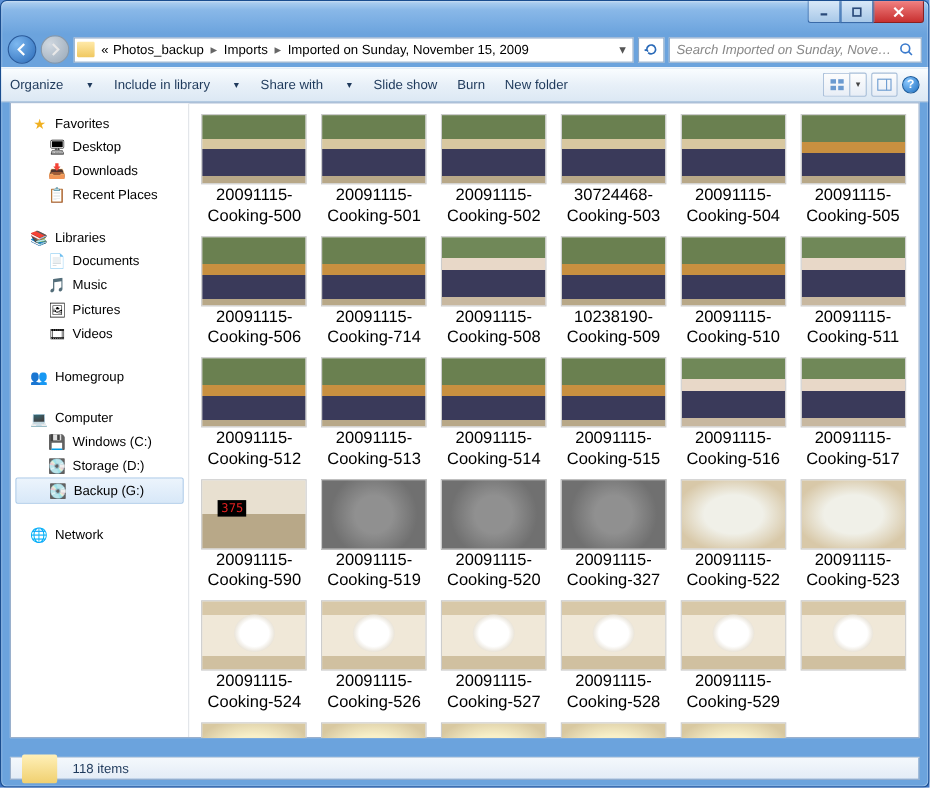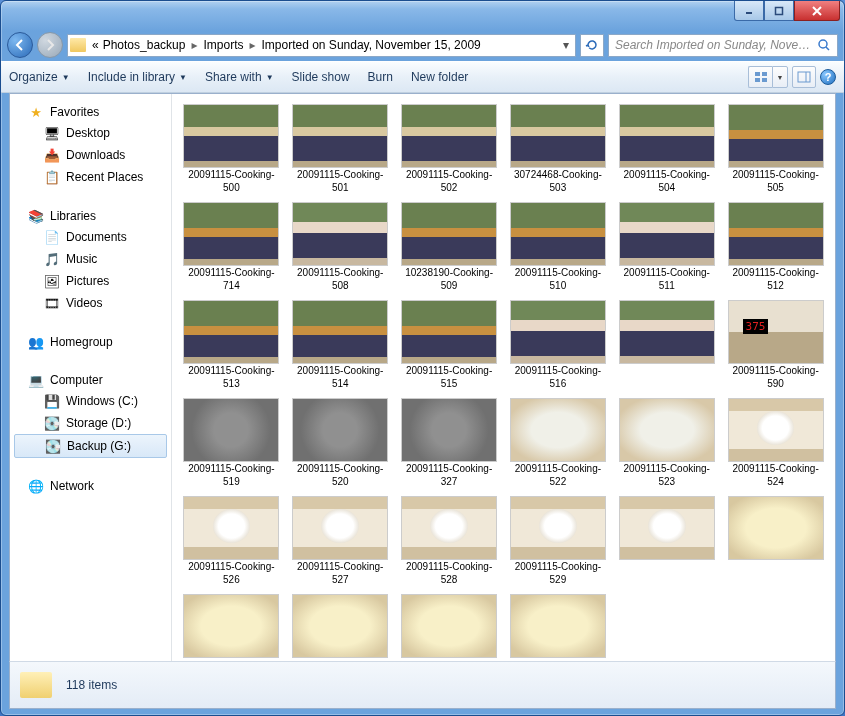--- a/index.html
+++ b/index.html
@@ -102,21 +102,21 @@
 .toolbar {
   height: 32px;
   background: linear-gradient(to bottom, #fafdff, #e8f0f8 50%, #dce8f4);
   border-top: 1px solid #fff;
   border-bottom: 1px solid #c0d0e0;
   display: flex;
   align-items: center;
   padding: 0 8px;
   gap: 18px;
 }
-.tb-item { color: #1e395b; font-size: 12px; display: flex; align-items: center; gap: 4px; cursor: default; }
+.tb-item { color: #1e395b; font-size: 12px; display: flex; align-items: center; gap: 20px; cursor: default; }
 .tb-item .arrow { font-size: 8px; }
 .tb-right { margin-left: auto; display: flex; gap: 4px; align-items: center; }
 .tb-icon-btn {
   width: 24px; height: 22px;
   border: 1px solid #a8bed8;
   background: linear-gradient(to bottom,#fdfdfd,#e8eef6);
   border-radius: 2px;
   display: flex; align-items: center; justify-content: center;
 }
 .tb-icon-btn.grouped-l { border-radius: 2px 0 0 2px; border-right: none;}
@@ -180,40 +180,40 @@
   padding: 2px;
 }
 .thumb-img {
   width: 96px; height: 64px;
   border: 1px solid #ccc;
   background: #888;
   display:flex; align-items:center; justify-content:center;
   overflow:hidden;
 }
 .thumb-label {
-  font-size: 10px; text-align: center;
+  font-size: 15px; text-align: center;
   line-height: 1.25; margin-top: 1px;
   max-width: 96px;
   word-break: break-word;
 }
 
 .th-a { background: linear-gradient(to bottom, #6a8050 35%, #d8c8a0 35% 50%, #3a3a5a 50% 90%, #b8a888 90%); }
 .th-b { background: linear-gradient(to bottom, #6a8050 40%, #c89040 40% 55%, #3a3a5a 55% 90%, #b8a888 90%); }
 .th-c { background: linear-gradient(to bottom, #708858 30%, #e8d8c8 30% 48%, #3a3a5a 48% 88%, #c8b8a0 88%); }
 .th-d { background: linear-gradient(to bottom, #e8e0d0 50%, #b8a888 50%); position:relative;}
 .th-d::after{content:"375"; position:absolute; top:18px; left:14px; background:#000; color:#e02020; font-family:monospace; font-size:11px; padding:1px 3px;}
 .th-e { background: radial-gradient(circle, #909090 30%, #707070 70%),#707070; }
 .th-f { background: radial-gradient(ellipse at center, #f0f0e8 40%, #d8c8a8 80%); }
 .th-g { background: linear-gradient(to bottom, #d8c8a8 20%, #f0e8d8 20% 80%, #d0c0a0 80%); position:relative;}
 .th-g::after{content:""; position:absolute; left:30%; top:20%; width:40%; height:55%; border-radius:50%; background:radial-gradient(ellipse,#fff 50%,#e0d8c8 80%);}
 .th-h { background: radial-gradient(ellipse at center, #f8f0c8 45%, #d8c8a0 85%); }
 .statusbar {
   position: absolute;
   left: 8px; right: 8px; bottom: 6px;
-  height: 48px;
+  height: 21px;
   background: linear-gradient(to bottom, #f4f8fc, #e4ecf6);
   border: 1px solid #9ab0cc;
   border-top: 1px solid #d0dae6;
   display: flex; align-items: center;
   padding: 0 10px; gap: 14px;
 }
 .status-folder-ic {
   width: 32px; height: 26px;
   background: linear-gradient(to bottom, #fff0b8, #f0d070);
   border-radius: 2px;
@@ -432,20 +432,24 @@
           <div class="thumb-item">
             <div class="thumb-img th-a"></div>
             <div class="thumb-label">20091115-Cooking-504</div>
           </div>
           <div class="thumb-item">
             <div class="thumb-img th-b"></div>
             <div class="thumb-label">20091115-Cooking-505</div>
           </div>
           <div class="thumb-item">
             <div class="thumb-img th-b"></div>
+            <div class="thumb-label">20091115-Cooking-506</div>
+          </div>
+          <div class="thumb-item">
+            <div class="thumb-img th-b"></div>
             <div class="thumb-label">20091115-Cooking-714</div>
           </div>
           <div class="thumb-item">
             <div class="thumb-img th-c"></div>
             <div class="thumb-label">20091115-Cooking-508</div>
           </div>
           <div class="thumb-item">
             <div class="thumb-img th-b"></div>
             <div class="thumb-label">10238190-Cooking-509</div>
           </div>
@@ -472,20 +476,21 @@
           <div class="thumb-item">
             <div class="thumb-img th-b"></div>
             <div class="thumb-label">20091115-Cooking-515</div>
           </div>
           <div class="thumb-item">
             <div class="thumb-img th-c"></div>
             <div class="thumb-label">20091115-Cooking-516</div>
           </div>
           <div class="thumb-item">
             <div class="thumb-img th-c"></div>
+            <div class="thumb-label">20091115-Cooking-517</div>
           </div>
           <div class="thumb-item">
             <div class="thumb-img th-d"></div>
             <div class="thumb-label">20091115-Cooking-590</div>
           </div>
           <div class="thumb-item">
             <div class="thumb-img th-e"></div>
             <div class="thumb-label">20091115-Cooking-519</div>
           </div>
           <div class="thumb-item">

